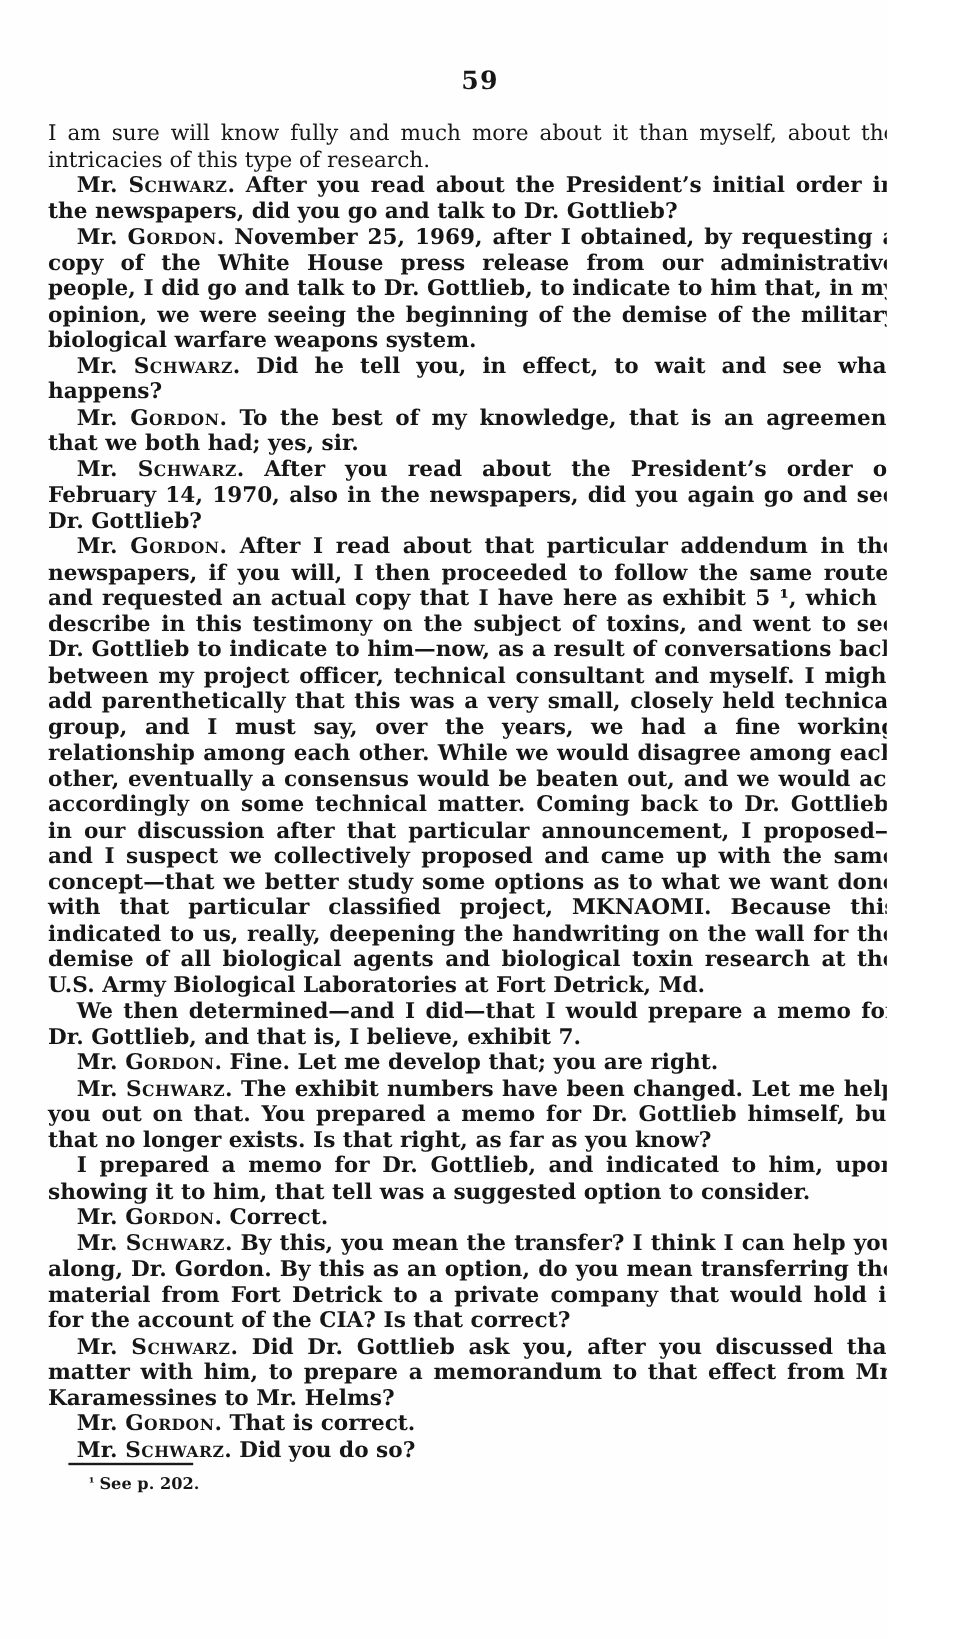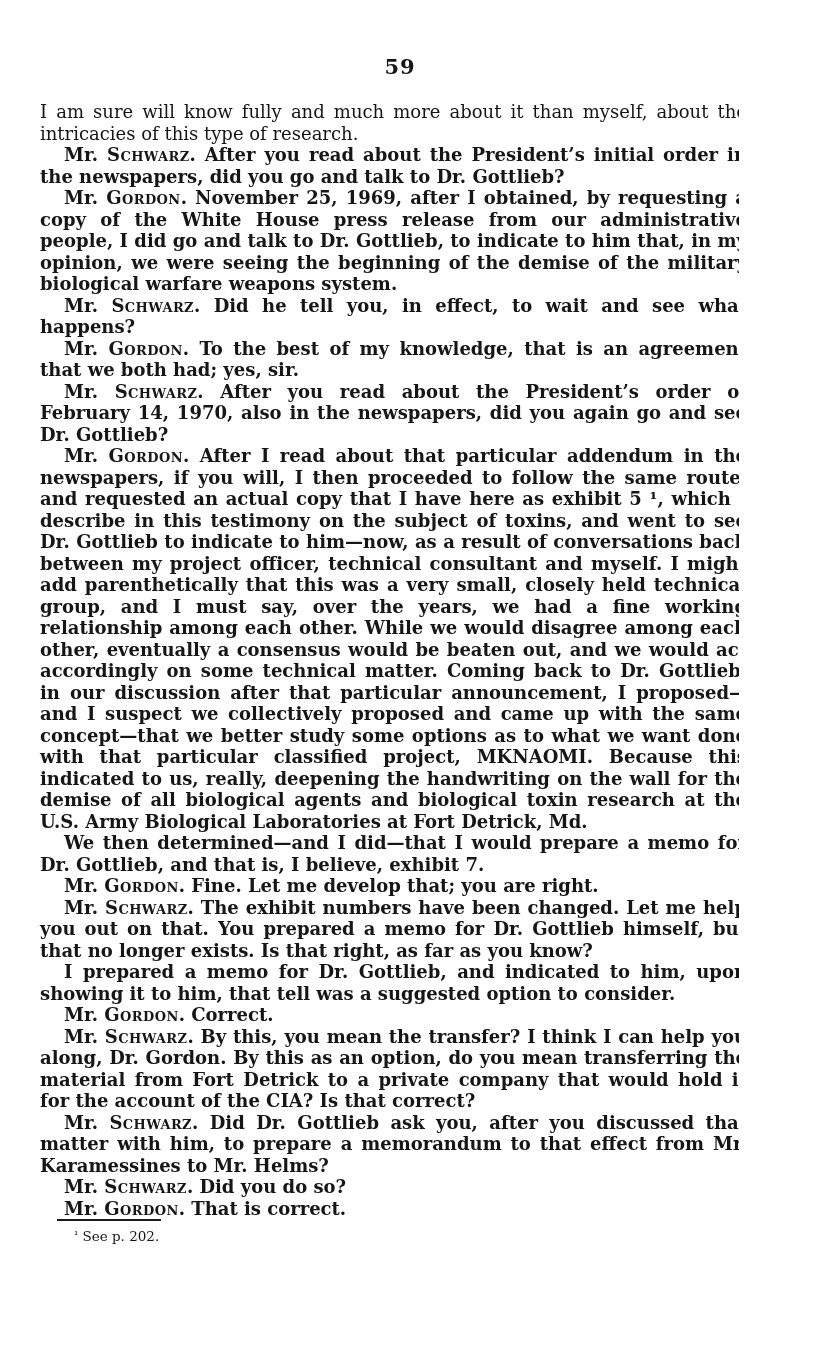--- a/index.html
+++ b/index.html
@@ -55,21 +55,21 @@
   }
   .footnote-rule {
     width: 104px;
     border-top: 2px solid #1a1a1a;
     margin: 0;
   }
   .footnote {
     margin-top: 7px;
     padding-left: 17px;
     font-size: 13.5px;
-    font-weight: normal;
+    font-weight: bold;
     line-height: 15px;
   }
   .fn-marker {
     font-size: 11px;
     vertical-align: 2px;
     margin-right: 4px;
   }
 </style>
 </head>
 <body>
@@ -85,22 +85,22 @@
       <p class="para indent"><span class="speaker">Mr. <span class="smallcaps">Gordon</span>. </span>To the best of my knowledge, that is an agreement that we both had; yes, sir.</p>
       <p class="para indent"><span class="speaker">Mr. <span class="smallcaps">Schwarz</span>. </span>After you read about the President’s order of February 14, 1970, also in the newspapers, did you again go and see Dr. Gottlieb?</p>
       <p class="para indent"><span class="speaker">Mr. <span class="smallcaps">Gordon</span>. </span>After I read about that particular addendum in the newspapers, if you will, I then proceeded to follow the same route, and requested an actual copy that I have here as exhibit 5 ¹, which I describe in this testimony on the subject of toxins, and went to see Dr. Gottlieb to indicate to him—now, as a result of conversations back between my project officer, technical consultant and myself. I might add parenthetically that this was a very small, closely held technical group, and I must say, over the years, we had a fine working relationship among each other. While we would disagree among each other, eventually a consensus would be beaten out, and we would act accordingly on some technical matter. Coming back to Dr. Gottlieb, in our discussion after that particular announcement, I proposed—and I suspect we collectively proposed and came up with the same concept—that we better study some options as to what we want done with that particular classified project, MKNAOMI. Because this indicated to us, really, deepening the handwriting on the wall for the demise of all biological agents and biological toxin research at the U.S. Army Biological Laboratories at Fort Detrick, Md.</p>
       <p class="para indent">We then determined—and I did—that I would prepare a memo for Dr. Gottlieb, and that is, I believe, exhibit 7.</p>
       <p class="para indent"><span class="speaker">Mr. <span class="smallcaps">Gordon</span>. </span>Fine. Let me develop that; you are right.</p>
       <p class="para indent"><span class="speaker">Mr. <span class="smallcaps">Schwarz</span>. </span>The exhibit numbers have been changed. Let me help you out on that. You prepared a memo for Dr. Gottlieb himself, but that no longer exists. Is that right, as far as you know?</p>
       <p class="para indent">I prepared a memo for Dr. Gottlieb, and indicated to him, upon showing it to him, that tell was a suggested option to consider.</p>
       <p class="para indent"><span class="speaker">Mr. <span class="smallcaps">Gordon</span>. </span>Correct.</p>
       <p class="para indent"><span class="speaker">Mr. <span class="smallcaps">Schwarz</span>. </span>By this, you mean the transfer? I think I can help you along, Dr. Gordon. By this as an option, do you mean transferring the material from Fort Detrick to a private company that would hold it for the account of the CIA? Is that correct?</p>
       <p class="para indent"><span class="speaker">Mr. <span class="smallcaps">Schwarz</span>. </span>Did Dr. Gottlieb ask you, after you discussed that matter with him, to prepare a memorandum to that effect from Mr. Karamessines to Mr. Helms?</p>
+      <p class="para indent"><span class="speaker">Mr. <span class="smallcaps">Gordon</span>. </span>That is correct.</p>
       <p class="para indent"><span class="speaker">Mr. <span class="smallcaps">Schwarz</span>. </span>Did you do so?</p>
-      <p class="para indent"><span class="speaker">Mr. <span class="smallcaps">Gordon</span>. </span>That is correct.</p>
     </div>
 
   <div class="footnote-area">
     <div class="footnote-rule"></div>
     <div class="footnote">
       <span class="fn-marker">¹</span><span>See p. 202.</span>
     </div>
   </div>
 </div>
 

